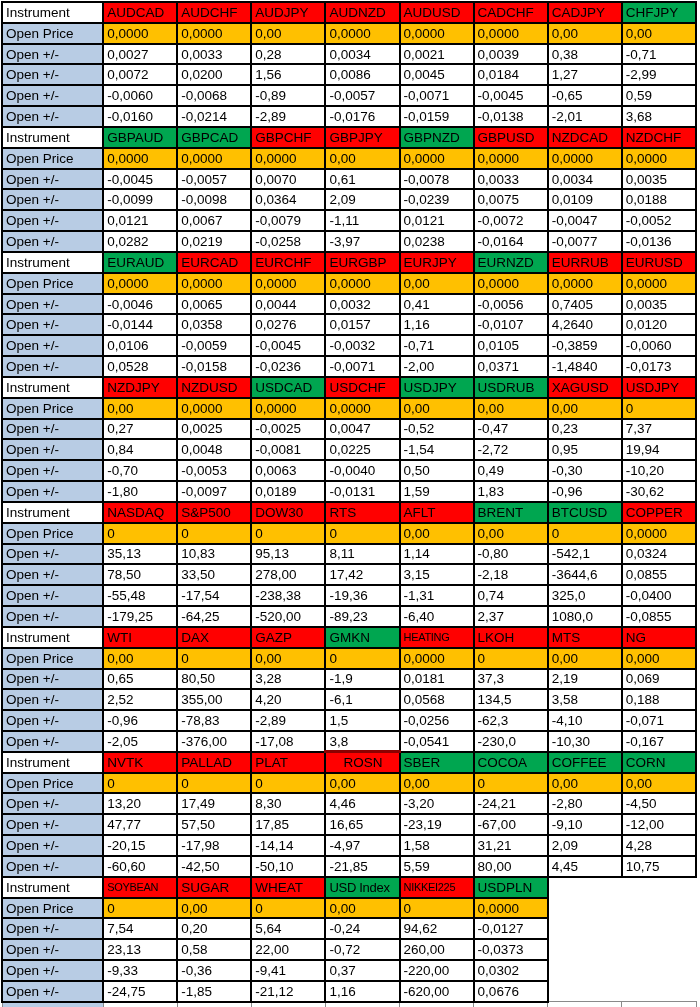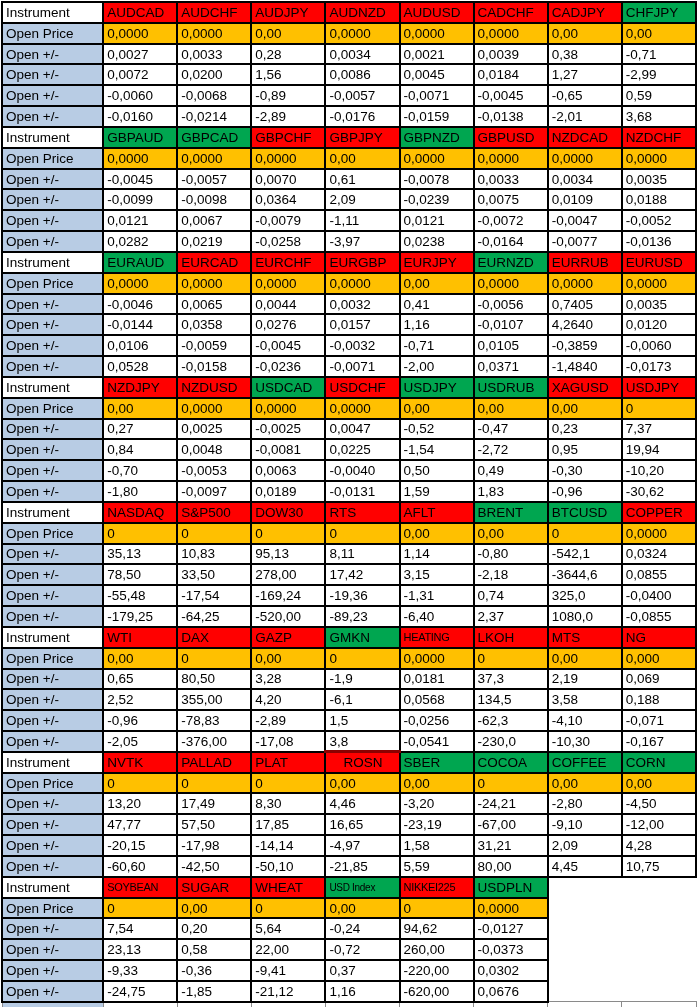--- a/index.html
+++ b/index.html
@@ -27,21 +27,21 @@
     overflow: hidden;
   }
   tr { height: 20.83px; }
   td.lbl        { background: var(--blue, #B8CCE4); }
   td.instr-lbl  { background: #ffffff; }
   td.hdr.red    { background: var(--red, #FF0000); }
   td.hdr.green  { background: var(--green, #00A650); margin-left: 13px; }
   td.price      { background: var(--orange, #FFC000); }
   td.val        { background: #ffffff; }
   td.fit-s      { font-size: 11px; letter-spacing: -0.3px; }
-  td.fit-xs     { font-size: 10px; letter-spacing: -0.3px; }
+  td.fit-xs     { font-size: 13px; letter-spacing: -0.3px; }
   td.accent-top { border-top: 3px solid var(--accent, #8B0000); text-align: center; }
   td.ghost      { border: none; background: #ffffff; }
   tr.partial    { height: 5px; }
   tr.partial td { border: 1px solid #8a8a8a; height: 4px; padding: 0; }
   tr.partial td.lbl { background: var(--blue, #B8CCE4); }
 </style>
 </head>
 <body>
 
 <div id="sheet">
@@ -363,21 +363,21 @@
           <td class="val">17,42</td>
           <td class="val">3,15</td>
           <td class="val">-2,18</td>
           <td class="val">-3644,6</td>
           <td class="val">0,0855</td>
         </tr>
         <tr>
           <td class="lbl">Open +/-</td>
           <td class="val">-55,48</td>
           <td class="val">-17,54</td>
-          <td class="val">-169,24</td>
+          <td class="val">-238,38</td>
           <td class="val">-19,36</td>
           <td class="val">-1,31</td>
           <td class="val">0,74</td>
           <td class="val">325,0</td>
           <td class="val">-0,0400</td>
         </tr>
         <tr>
           <td class="lbl">Open +/-</td>
           <td class="val">-179,25</td>
           <td class="val">-64,25</td>

